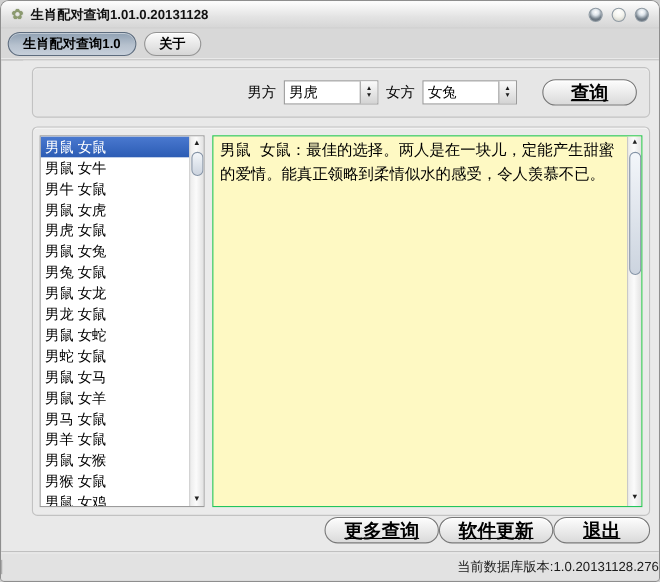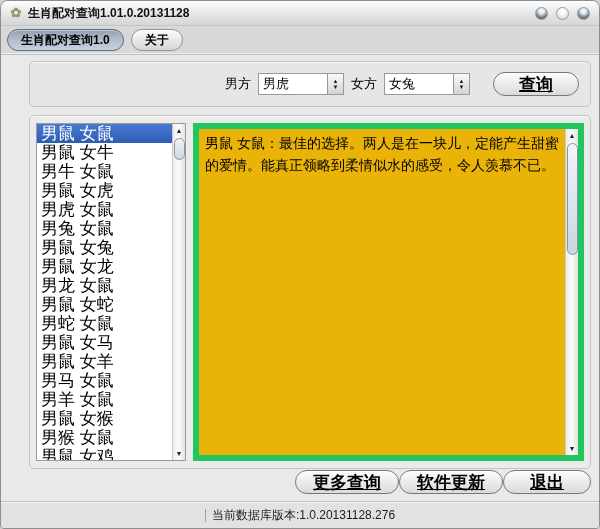--- a/index.html
+++ b/index.html
@@ -77,45 +77,45 @@
     flex:none; height:354px; box-sizing:border-box;
     border:1px solid #c2c2c2; border-radius:5px; background:#ebebeb;
     box-shadow:inset 0 1px 0 #f6f6f6;
     padding:7px 6px; display:flex; gap:7px;
   }
   .listbox {
     flex:none; width:150px; background:#fff; border:1px solid #9b9b9b;
     box-sizing:border-box; display:flex; overflow:hidden;
   }
   .list-items { flex:1; overflow:hidden; }
-  .list-item { height:19px; line-height:19px; font-size:17px; padding-left:4px; color:#000; white-space:nowrap; }
+  .list-item { height:19px; line-height:19px; font-size:13px; padding-left:4px; color:#000; white-space:nowrap; }
   .list-item.selected { background:linear-gradient(#4a79d0,#2c5cb4); color:#fff; }
   .scrollbar {
     flex:none; width:13px; border-left:1px solid #c9c9c9;
     background:linear-gradient(90deg,#ececec,#fbfbfb 45%,#e2e2e2);
     display:flex; flex-direction:column; align-items:center; box-sizing:border-box;
   }
   .sb-btn { flex:none; height:13px; width:100%; display:flex; align-items:center; justify-content:center; font-size:7px; line-height:7px; color:#222; }
   .sb-thumb {
     flex:none; width:11px; border:1px solid #8493a6; border-radius:6px;
     background:linear-gradient(#f3f6fa,#ccd4df); box-sizing:border-box; margin:1px 0;
   }
   .sb-thumb.small { height:22px; }
   .sb-thumb.large { height:112px; }
   .sb-spacer { flex:1; }
-  .textbox { flex:1; background:#eab308; border:6px solid #22c55e; box-sizing:border-box; display:flex; overflow:hidden; }
+  .textbox { flex:1; background:#fef9c3; border:1px solid #22c55e; box-sizing:border-box; display:flex; overflow:hidden;font-family:Liberation Mono, monospace; }
   .text-content { flex:1; font-size:14px; line-height:22px; padding:3px 6px; color:#000; overflow:hidden; }
   
   .footer { flex:1; display:flex; align-items:center; justify-content:flex-end; gap:0; padding-bottom:6px; }
   .exit-btn { padding:0 26px; }
   
   .statusbar {
     flex:none; height:26px; background:#e2e2e2;
     border-top:1px solid #bdbdbd; box-shadow:inset 0 1px 0 #f5f5f5;
-    display:flex; align-items:center; justify-content:center;
+    display:flex; align-items:center; justify-content:space-between;
     font-size:12px; color:#1c1c1c;
   }
   .status-divider { width:0; height:13px; border-left:1px solid #9f9f9f; margin-right:6px; }
 </style>
 </head>
 <body>
 
 <div class="window">
 
   <div class="titlebar">
@@ -151,22 +151,22 @@
 
     <div class="main-panel">
 
       <div class="listbox">
         <div class="list-items">
             <div class="list-item selected">男鼠 女鼠</div>
             <div class="list-item">男鼠 女牛</div>
             <div class="list-item">男牛 女鼠</div>
             <div class="list-item">男鼠 女虎</div>
             <div class="list-item">男虎 女鼠</div>
+            <div class="list-item">男鼠 女兔</div>
             <div class="list-item">男兔 女鼠</div>
-            <div class="list-item">男鼠 女兔</div>
             <div class="list-item">男鼠 女龙</div>
             <div class="list-item">男龙 女鼠</div>
             <div class="list-item">男鼠 女蛇</div>
             <div class="list-item">男蛇 女鼠</div>
             <div class="list-item">男鼠 女马</div>
             <div class="list-item">男鼠 女羊</div>
             <div class="list-item">男马 女鼠</div>
             <div class="list-item">男羊 女鼠</div>
             <div class="list-item">男鼠 女猴</div>
             <div class="list-item">男猴 女鼠</div>

